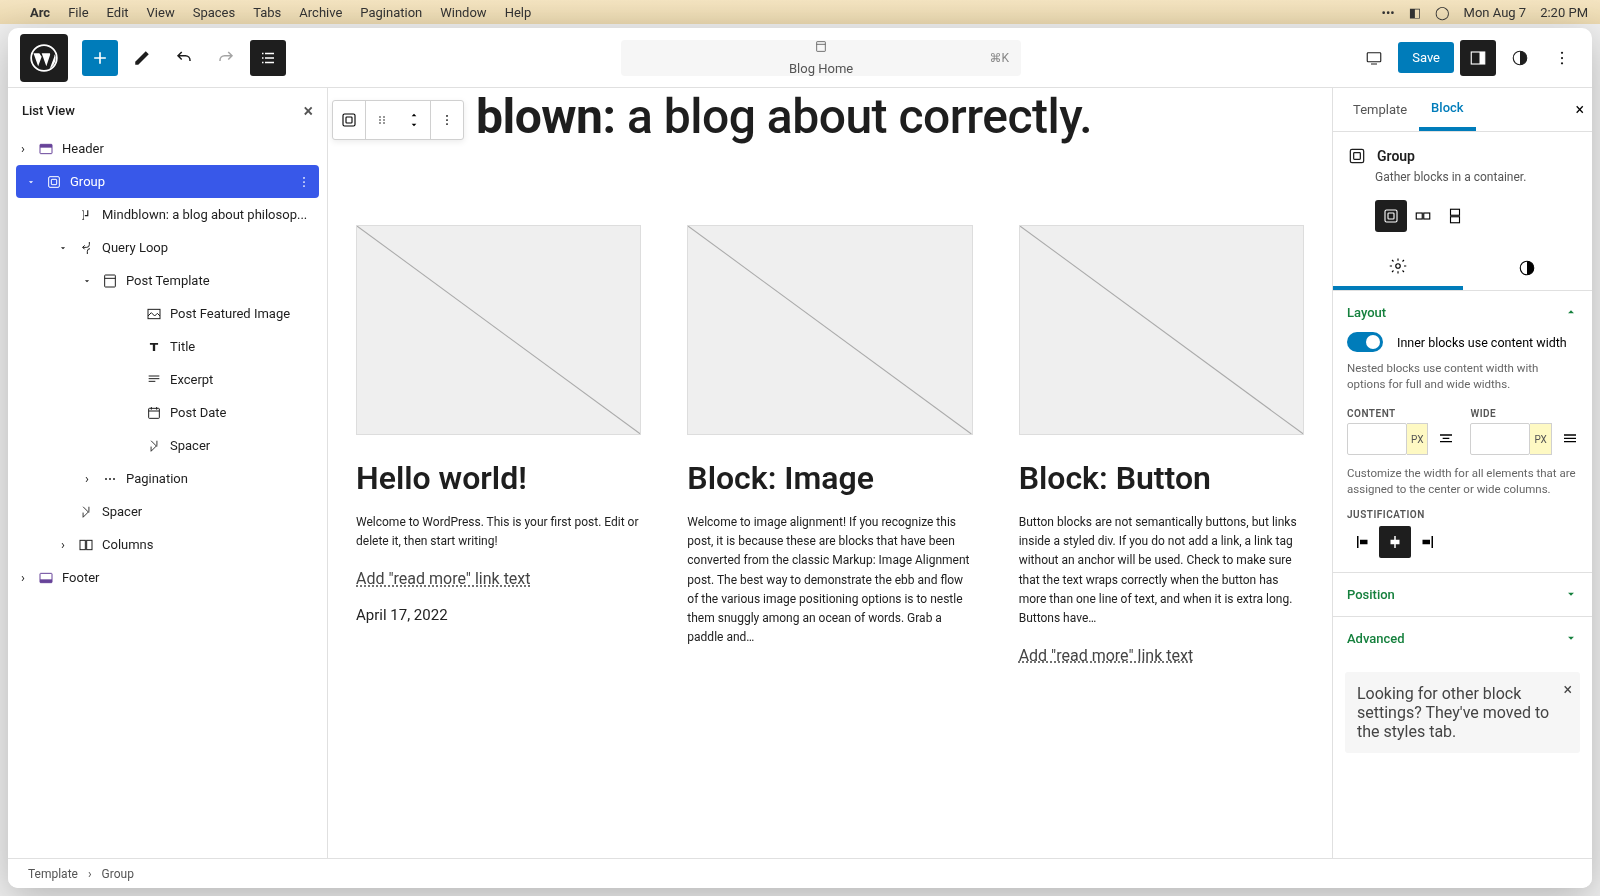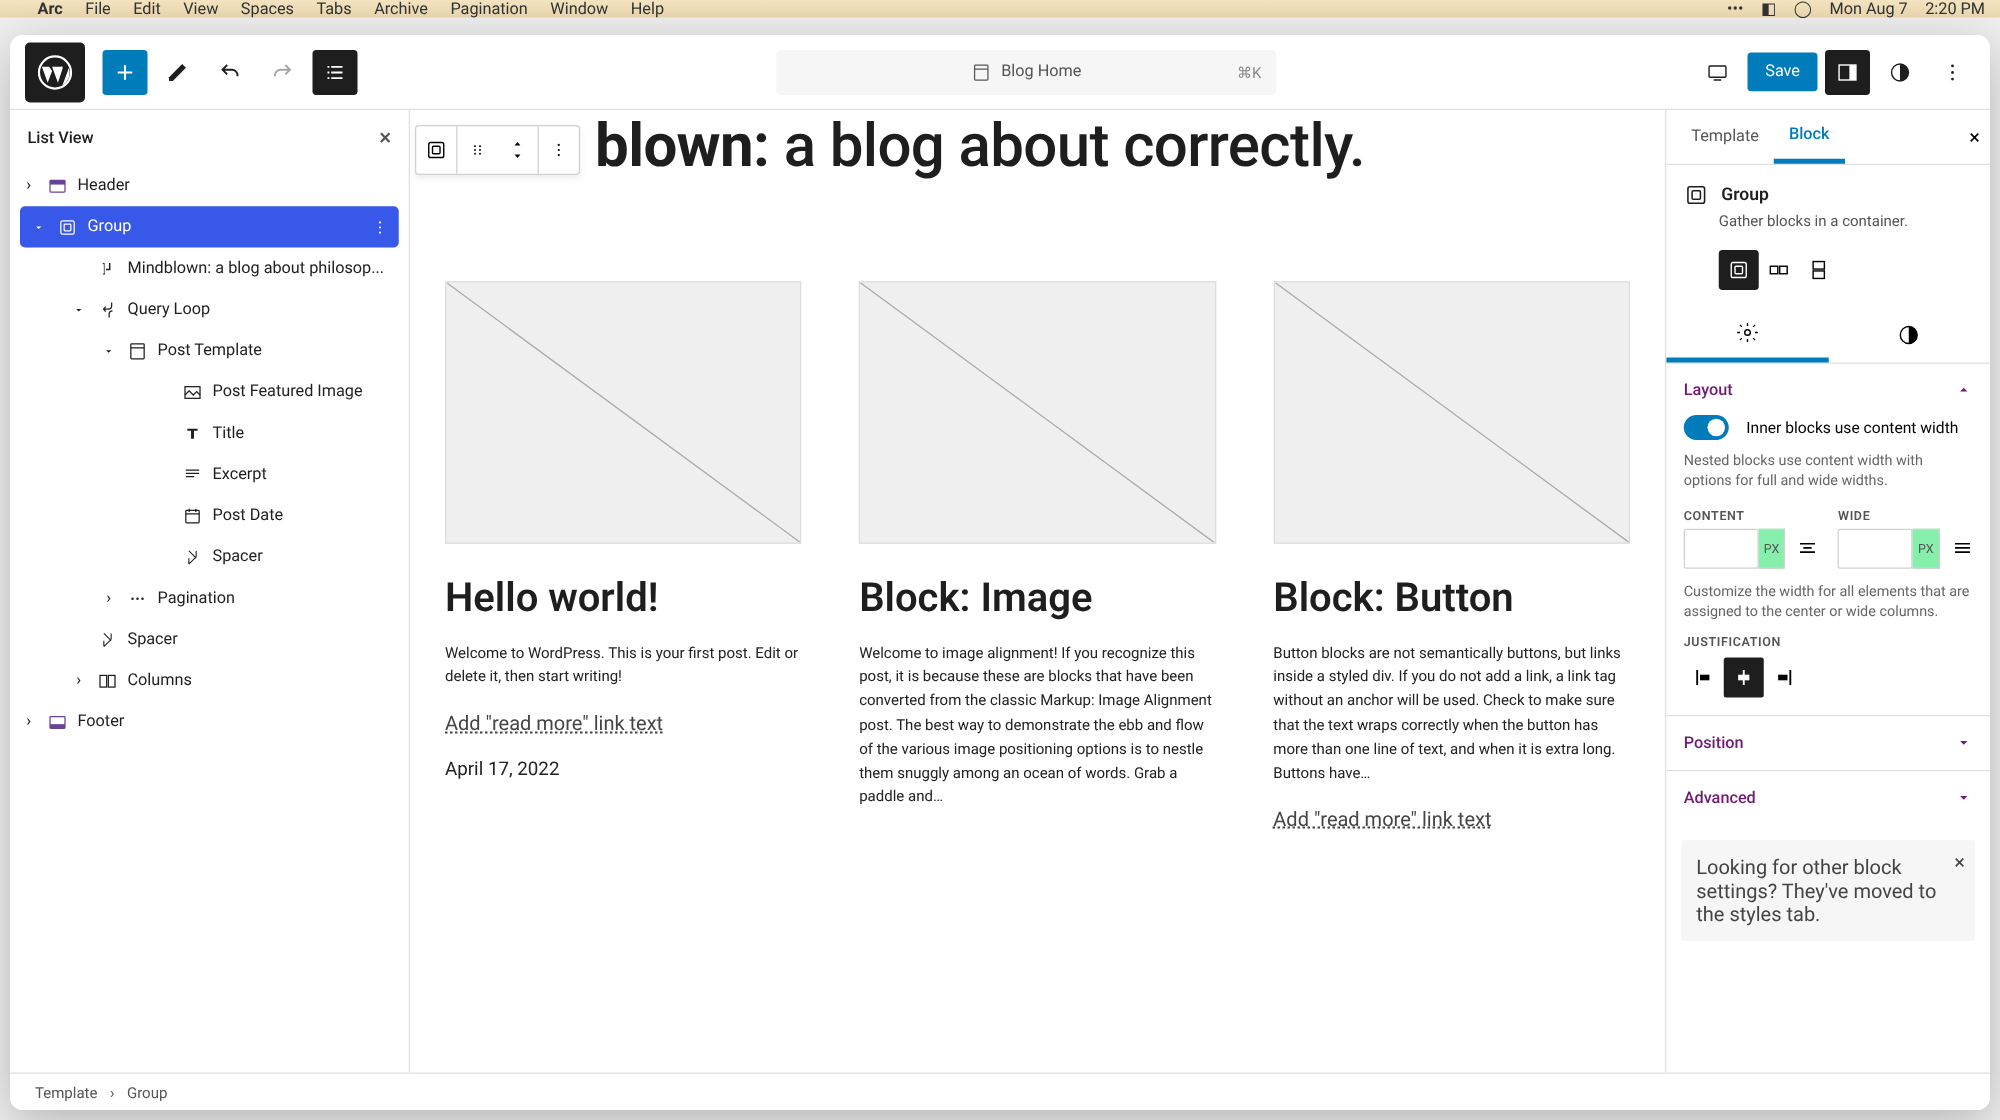--- a/index.html
+++ b/index.html
@@ -1,36 +1,36 @@
 <!DOCTYPE html>
 <html><head>
 <meta charset="utf-8">
 <style>
 * { margin: 0; padding: 0; box-sizing: border-box; font-family: -apple-system, BlinkMacSystemFont, "Segoe UI", Roboto, sans-serif; }
 body { background: #f0f0f0; height: 896px; width: 1600px; overflow: hidden; }
 
 
-.macos-menubar { height: 14px; background: linear-gradient(to bottom, #f4e4c1 0%, #ebd9b0 100%); display: flex; align-items: center; padding: 0 12px; font-size: 13px; color: #333; justify-content: space-between; }
+.macos-menubar { height: 24px; background: linear-gradient(to bottom, #f4e4c1 0%, #ebd9b0 100%); display: flex; align-items: center; padding: 0 12px; font-size: 13px; color: #333; justify-content: space-between; }
 .macos-menubar .left { display: flex; align-items: center; gap: 18px; }
 .macos-menubar .left .apple { font-size: 14px; }
 .macos-menubar .left .appname { font-weight: 700; }
 .macos-menubar .right { display: flex; align-items: center; gap: 14px; font-size: 13px; }
 
 
 .window { position: absolute; top: 28px; left: 8px; right: 8px; bottom: 8px; background: #fff; border-radius: 10px; box-shadow: 0 10px 40px rgba(0,0,0,0.25); display: flex; flex-direction: column; overflow: hidden; }
 
 
 .toolbar { height: 60px; display: flex; align-items: center; padding: 0 12px; border-bottom: 1px solid #e0e0e0; gap: 6px; }
 .toolbar .wp-logo { width: 48px; height: 48px; background: #1e1e1e; border-radius: 4px; display: flex; align-items: center; justify-content: center; color: #fff; margin-right: 8px; }
 .toolbar .btn-square { width: 36px; height: 36px; border-radius: 3px; display:flex; align-items:center; justify-content:center; cursor: pointer; }
 .toolbar .btn-add { background: #007cba; color: #fff; }
 .toolbar .btn-tool { color: #1e1e1e; }
 .toolbar .btn-active { background: #1e1e1e; color: #fff; }
 .toolbar .center { flex: 1; display: flex; justify-content: center; }
-.toolbar .center .docbar { width: 400px; height: 36px; background: #f6f6f6; border-radius: 4px; display:flex; align-items:center; justify-content:center; gap: 8px; font-size: 13px; color: #555; position: relative; }
+.toolbar .center .docbar { width: 400px; height: 36px; background: #f6f6f6; border-radius: 4px; display:flex; align-items:center; justify-content:center; gap: 8px; font-size: 13px; color: #555; position: relative; flex-direction: column; }
 .toolbar .center .docbar .kbd { position: absolute; right: 12px; color: #888; font-size: 12px; }
 .toolbar .right-tools { display:flex; align-items:center; gap: 6px; }
 .toolbar .btn-save { background: #007cba; color: #fff; padding: 8px 14px; border-radius: 3px; font-size: 13px; cursor:pointer; }
 
 
 .main { flex: 1; display: flex; overflow: hidden; }
 
 
 .listview { width: 320px; border-right: 1px solid #e0e0e0; display: flex; flex-direction: column; font-size: 13px; overflow-y: auto; }
 .listview .lv-header { height: 44px; display:flex; align-items:center; justify-content:space-between; padding: 0 14px; font-weight:500; color:#1e1e1e; border-bottom: 0; }
@@ -70,30 +70,30 @@
 .inspector .block-header { padding: 14px 14px 10px; }
 .inspector .block-header .row1 { display:flex; align-items:center; gap: 10px; font-size: 14px; font-weight:600; color:#1e1e1e; }
 .inspector .block-header .desc { font-size: 12px; color:#555; margin-top:4px; margin-left: 28px; }
 .inspector .variations { display:flex; gap: 0; padding: 6px 14px 14px 42px; }
 .inspector .variations .var { width: 32px; height: 32px; display:flex; align-items:center; justify-content:center; cursor:pointer; border-radius:3px; }
 .inspector .variations .var.active { background:#1e1e1e; color:#fff; }
 .inspector .subtabs { display:flex; border-bottom:1px solid #e0e0e0; }
 .inspector .subtabs .stab { flex:1; height: 44px; display:flex; align-items:center; justify-content:center; cursor:pointer; }
 .inspector .subtabs .stab.active { border-bottom: 4px solid #007cba; }
 .inspector .section { padding: 14px 14px; border-bottom:1px solid #e0e0e0; }
-.inspector .section-header { display:flex; justify-content:space-between; align-items:flex-start; font-size:13px; font-weight:500; color:#701a75; cursor:pointer; }
+.inspector .section-header { display:flex; justify-content:space-between; align-items:flex-start; font-size:13px; font-weight:500; color:#15803d; cursor:pointer; }
 .inspector .toggle-row { display:flex; align-items:center; gap: 14px; margin-top: 12px; }
 .inspector .toggle { width: 36px; height: 20px; background:#007cba; border-radius: 10px; position:relative; cursor:pointer; }
 .inspector .toggle::after { content:''; position:absolute; width:14px; height:14px; background:#fff; border-radius:50%; top:3px; right:3px; }
 .inspector .help { font-size: 11.5px; color:#666; margin-top: 8px; line-height:1.4; }
 .inspector .field-label { font-size:10px; font-weight:600; letter-spacing:0.5px; color:#555; text-transform:uppercase; margin-top:12px; }
 .inspector .dual { display:flex; gap: 10px; margin-top: 4px; }
 .inspector .dual .col { flex:1; }
 .inspector .dual input { width: 60px; height: 32px; border:1px solid #d0d0d0; border-radius:2px; padding: 0 6px; font-size:12px; }
-.inspector .dual .unit { border:1px solid #d0d0d0; border-left:none; height:32px; display:flex; align-items:center; padding:0 4px; font-size:10px; background:#86efac; color:#555; }
+.inspector .dual .unit { border:1px solid #d0d0d0; border-left:none; height:32px; display:flex; align-items:center; padding:0 4px; font-size:10px; background:#fef9c3; color:#555; }
 .inspector .dual .inputwrap { display:flex; }
 .inspector .dual .iconbtn { width: 28px; height: 32px; display:flex; align-items:center; justify-content:center; margin-left: 4px; }
 .inspector .justify-row { display:flex; gap: 0; margin-top: 6px; }
 .inspector .justify-row .jbtn { width: 32px; height: 32px; display:flex; align-items:center; justify-content:center; cursor:pointer; border-radius:2px; }
 .inspector .justify-row .jbtn.active { background:#1e1e1e; color:#fff; }
 .inspector .notice { margin: 12px; padding: 12px; background:#f6f6f6; border-radius:3px; font-size:16px; color:#444; position:relative; }
 .inspector .notice .close-n { position:absolute; top:8px; right:8px; cursor:pointer; }
 
 
 .breadcrumb { height: 30px; border-top:1px solid #e0e0e0; display:flex; align-items:center; padding: 0 20px; font-size:12px; color:#555; gap: 10px; background:#fff; }

